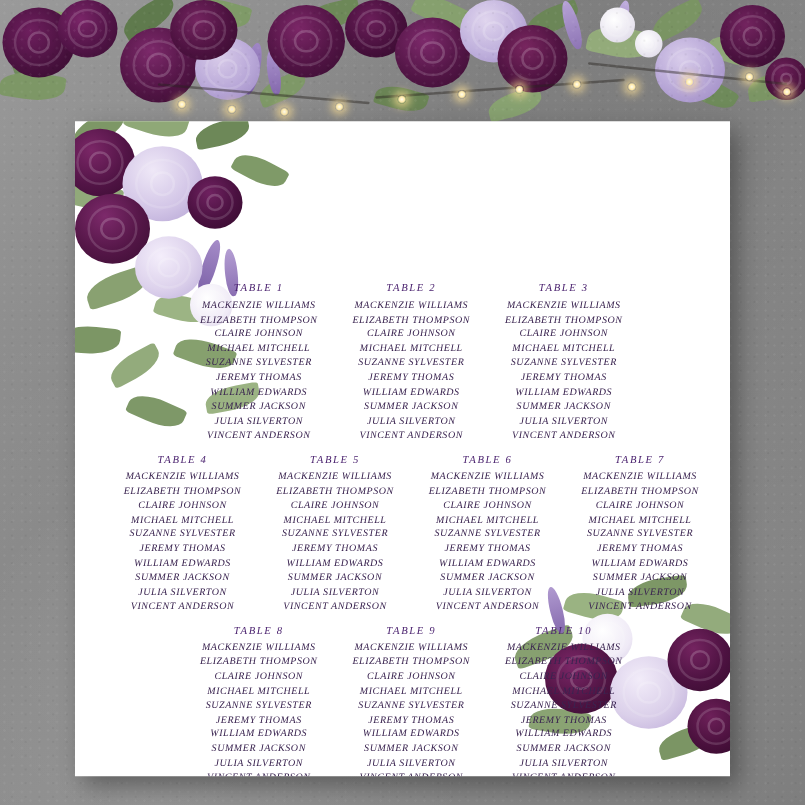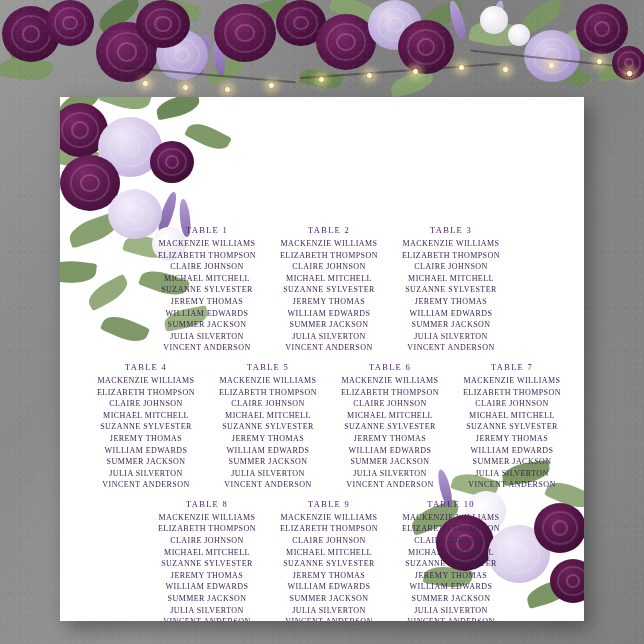--- a/index.html
+++ b/index.html
@@ -120,20 +120,21 @@
     vertical-align: middle;
     font-style: normal;
   }
 
   #tables {
     position: absolute;
     left: 22px;
     right: 8px;
     top: 128px;
     z-index: 10;
+    font-style: italic;
   }
   .table-row {
     display: flex;
     justify-content: center;
     margin-bottom: 8px;
   }
   .table-block {
     width: 118px;
     text-align: center;
     padding: 0 2px;

